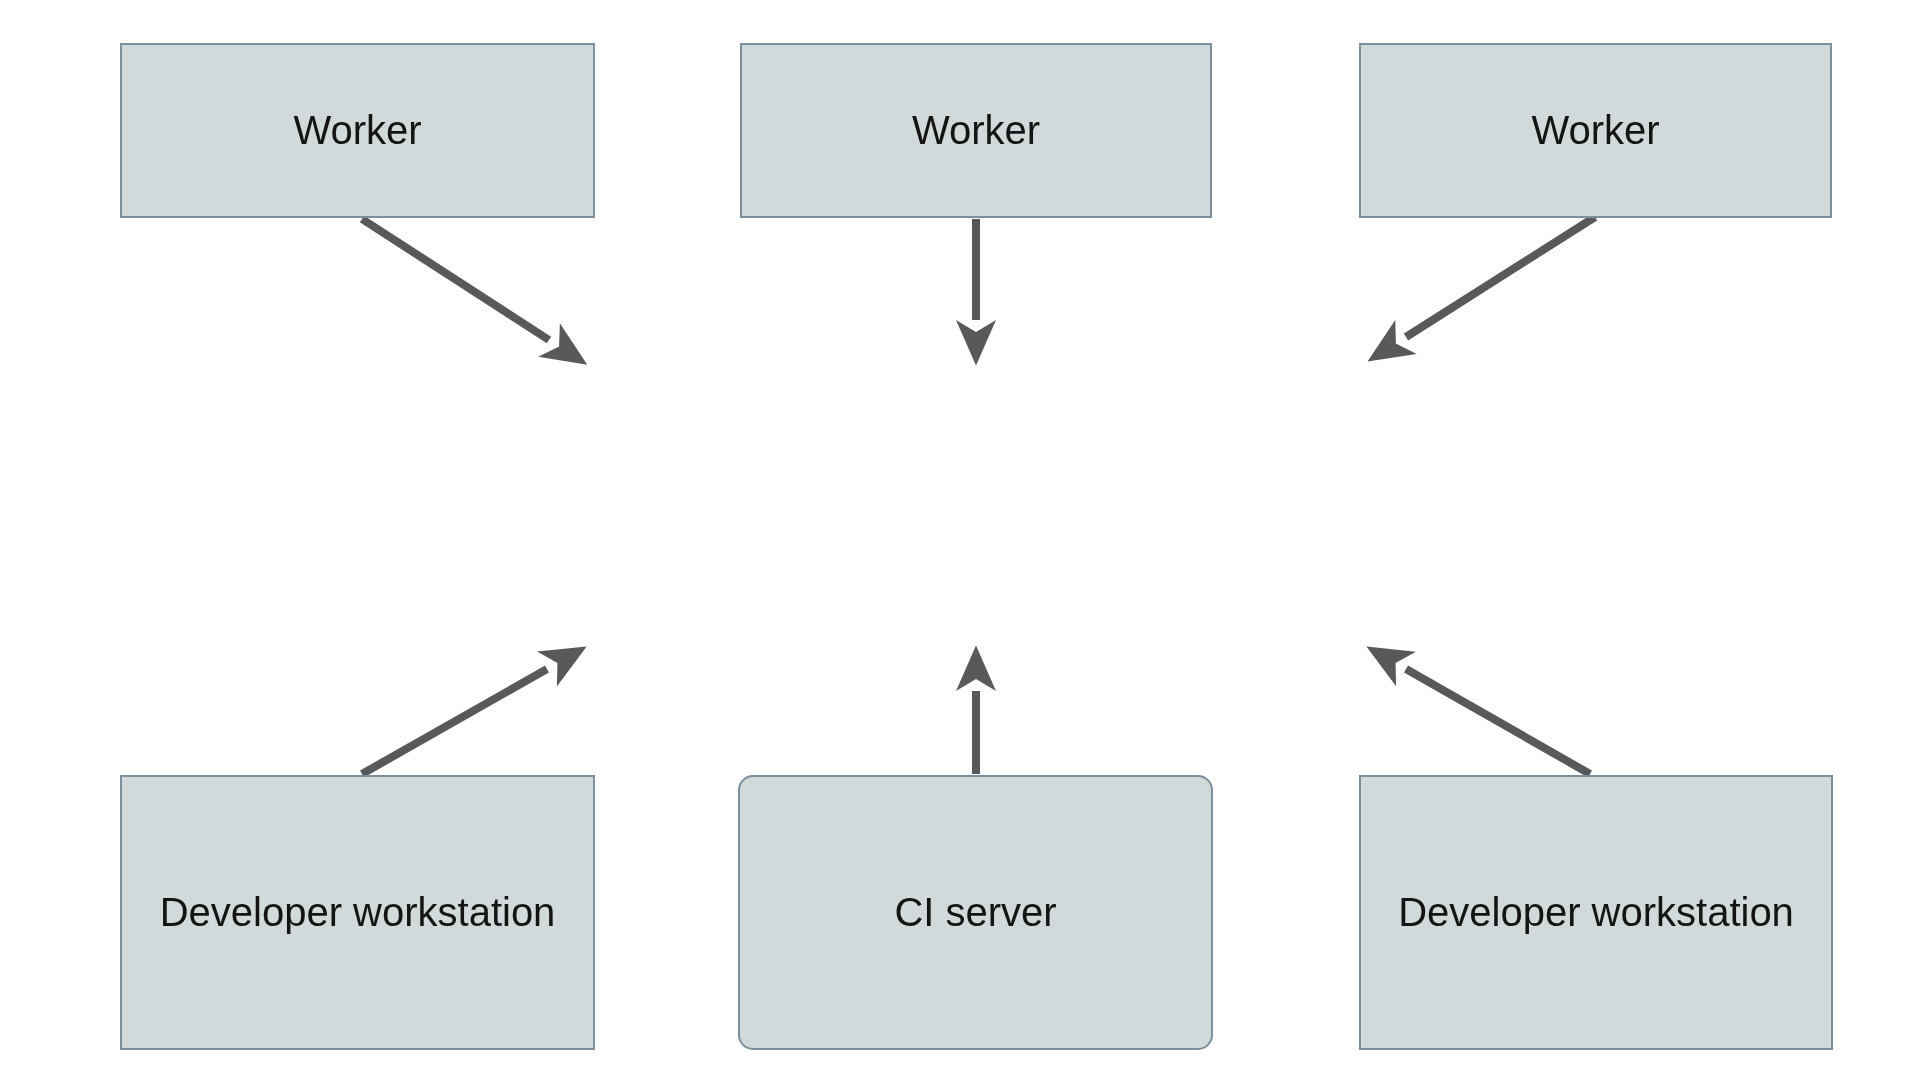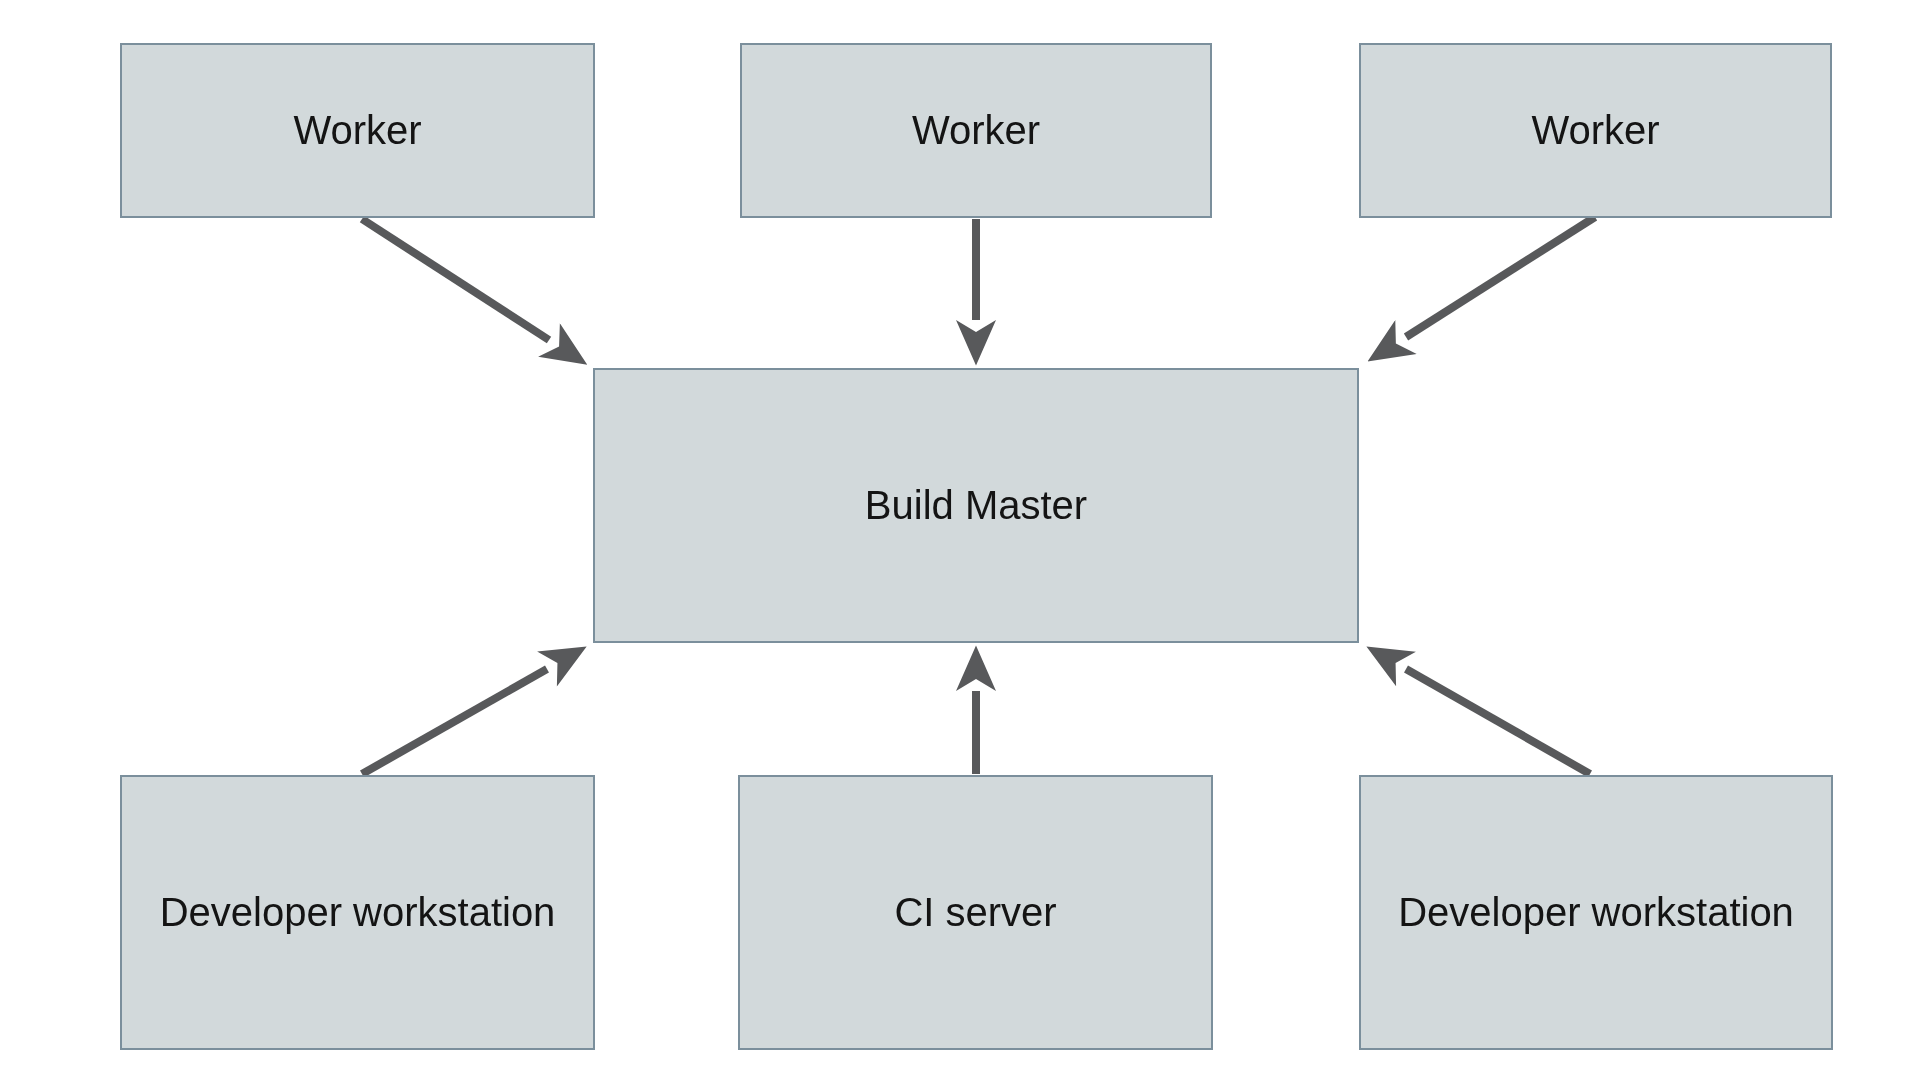--- a/index.html
+++ b/index.html
@@ -39,21 +39,21 @@
   }
   .node .label {
     display: block;
     padding: 0 30px;
   }
   #node-worker-1  { left: 120px;  top: 43px;  width: 475px; height: 175px; }
   #node-worker-2  { left: 740px;  top: 43px;  width: 472px; height: 175px; }
   #node-worker-3  { left: 1359px; top: 43px;  width: 473px; height: 175px; }
   #node-build-master { left: 593px; top: 368px; width: 766px; height: 275px; }
   #node-dev-1     { left: 120px;  top: 775px; width: 475px; height: 275px; }
-  #node-ci        { left: 738px;  top: 775px; width: 475px; height: 275px; }
+  #node-ci        { left: 738px;  top: 775px; width: 475px; height: 275px; border-radius: 15px; }
   #node-dev-2     { left: 1359px; top: 775px; width: 474px; height: 275px; }
 </style>
 </head>
 <body>
 
 <div class="canvas">
 
   <svg class="arrow-layer" width="1910" height="1090" viewBox="0 0 1910 1090" xmlns="http://www.w3.org/2000/svg">
     <defs>
       <marker id="arrowhead" viewBox="0 0 12 10" refX="0.6" refY="5" markerWidth="48" markerHeight="40" orient="auto" markerUnits="userSpaceOnUse">
@@ -73,23 +73,20 @@
   </div>
 
   <div class="node" id="node-worker-2">
     <span class="label">Worker</span>
   </div>
 
   <div class="node" id="node-worker-3">
     <span class="label">Worker</span>
   </div>
 
-  <div class="node" id="node-build-master">
-    <span class="label">Build Master</span>
-  </div>
 
   <div class="node" id="node-dev-1">
     <span class="label">Developer workstation</span>
   </div>
 
   <div class="node" id="node-ci">
     <span class="label">CI server</span>
   </div>
 
   <div class="node" id="node-dev-2">

